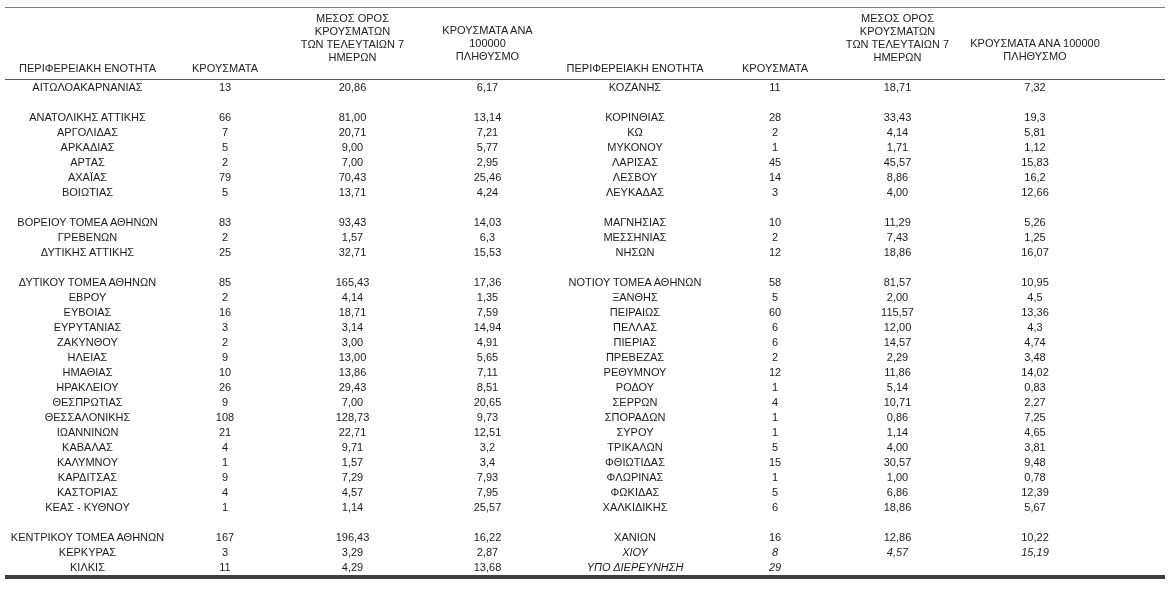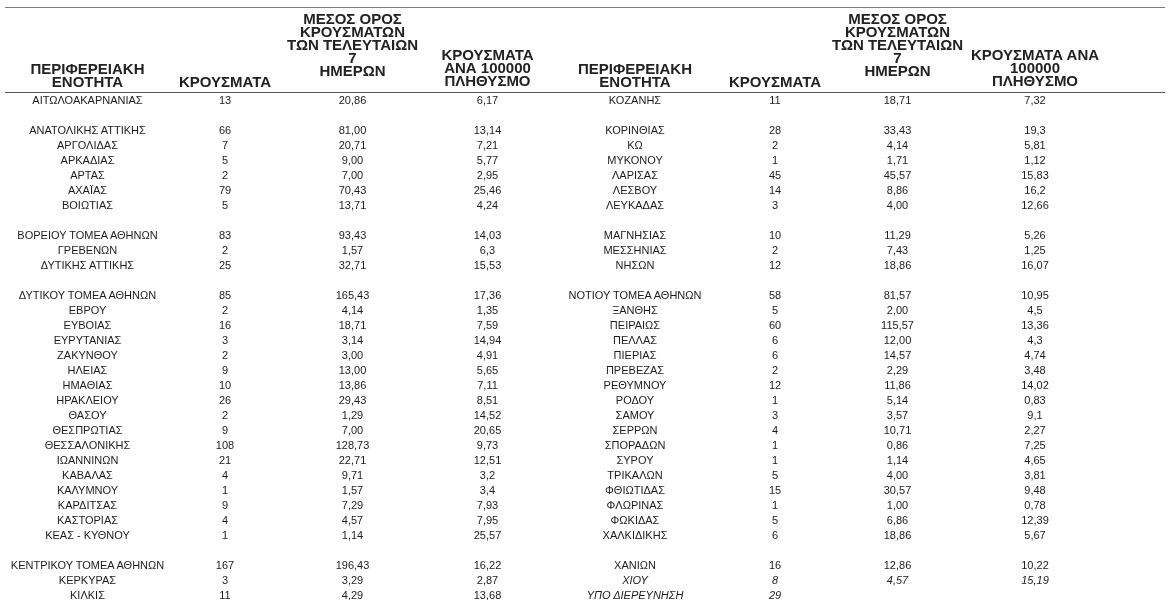--- a/index.html
+++ b/index.html
@@ -19,32 +19,32 @@
   }
   table.report {
     border-collapse: collapse;
     table-layout: fixed;
     width: 1160px;
     border-top: 1px solid #7d7d7d;
     border-bottom: 4px solid #3f3f3f;
     font-size: 11px;
   }
   thead th {
-    font-weight: bold;
+    font-weight: normal;
     text-align: center;
     vertical-align: bottom;
     border-bottom: 1px solid #565656;
     padding: 4px 2px 4px;
     line-height: 13px;
     white-space: pre-line;
-    font-size: 15px;
+    font-size: 11px;
     color: #222;
   }
   thead th.avg { padding-bottom: 15px; }
-  thead th.per { padding-bottom: 5px; }
+  thead th.per { padding-bottom: 16px; }
   tbody td {
     text-align: center;
     height: 15px;
     padding: 0 2px;
     line-height: 15px;
     white-space: nowrap;
     overflow: hidden;
   }
   tr.spacer td { height: 15px; }
   td.italic { font-style: italic; }
@@ -286,31 +286,20 @@
           <td>26</td>
           <td>29,43</td>
           <td>8,51</td>
           <td>ΡΟΔΟΥ</td>
           <td>1</td>
           <td>5,14</td>
           <td>0,83</td>
           <td></td>
         </tr>
         <tr>
-          <td>ΘΑΣΟΥ</td>
-          <td>2</td>
-          <td>1,29</td>
-          <td>14,52</td>
-          <td>ΣΑΜΟΥ</td>
-          <td>3</td>
-          <td>3,57</td>
-          <td>9,1</td>
-          <td></td>
-        </tr>
-        <tr>
           <td>ΘΕΣΠΡΩΤΙΑΣ</td>
           <td>9</td>
           <td>7,00</td>
           <td>20,65</td>
           <td>ΣΕΡΡΩΝ</td>
           <td>4</td>
           <td>10,71</td>
           <td>2,27</td>
           <td></td>
         </tr>

